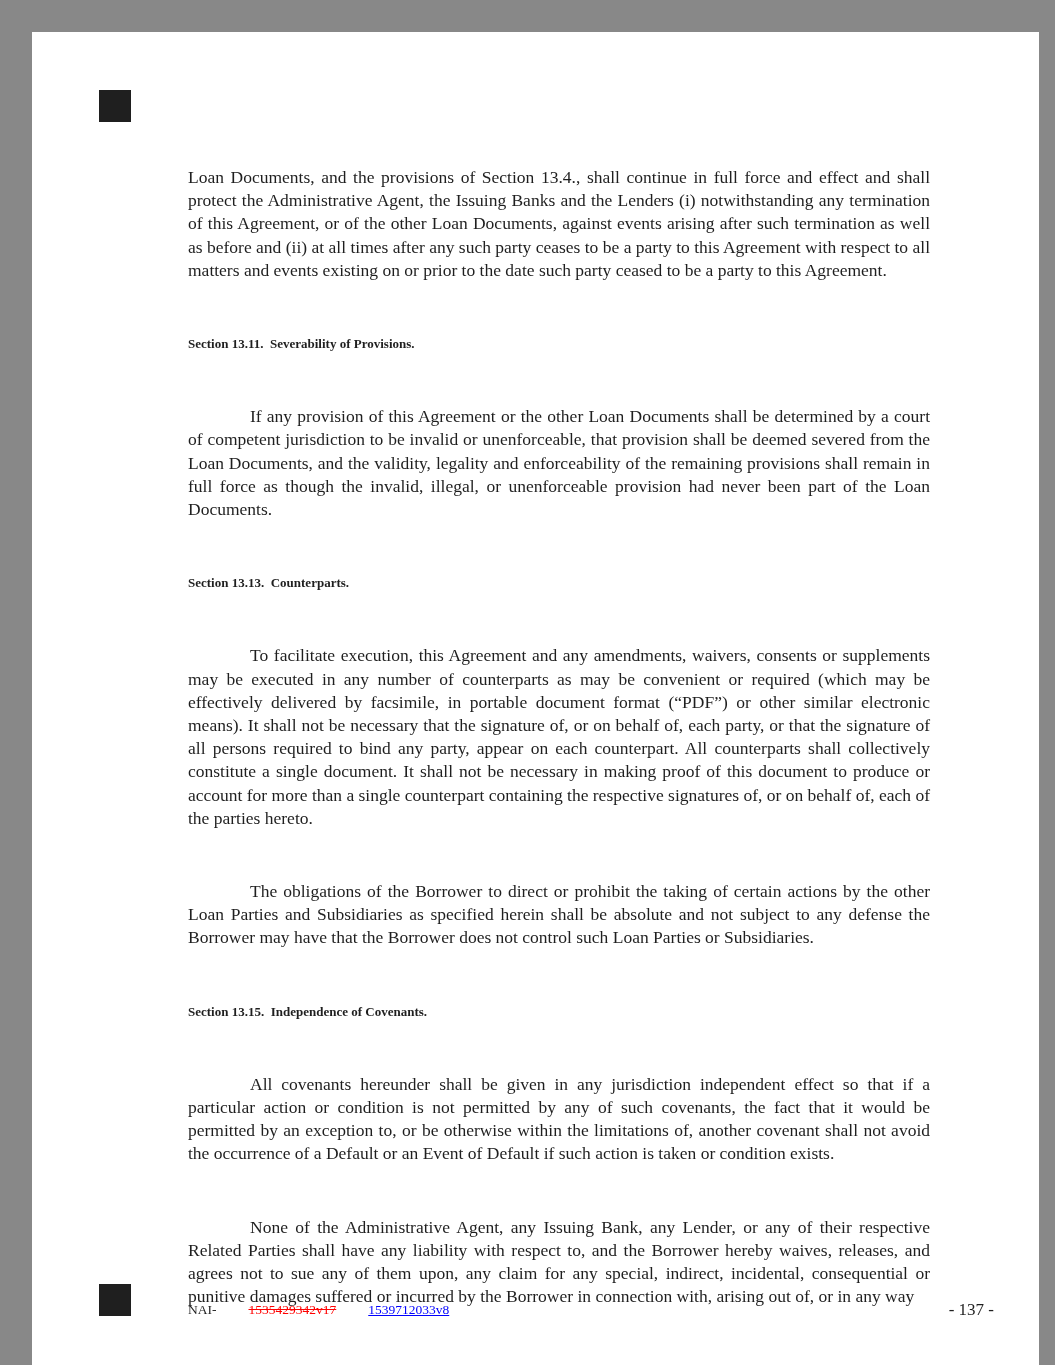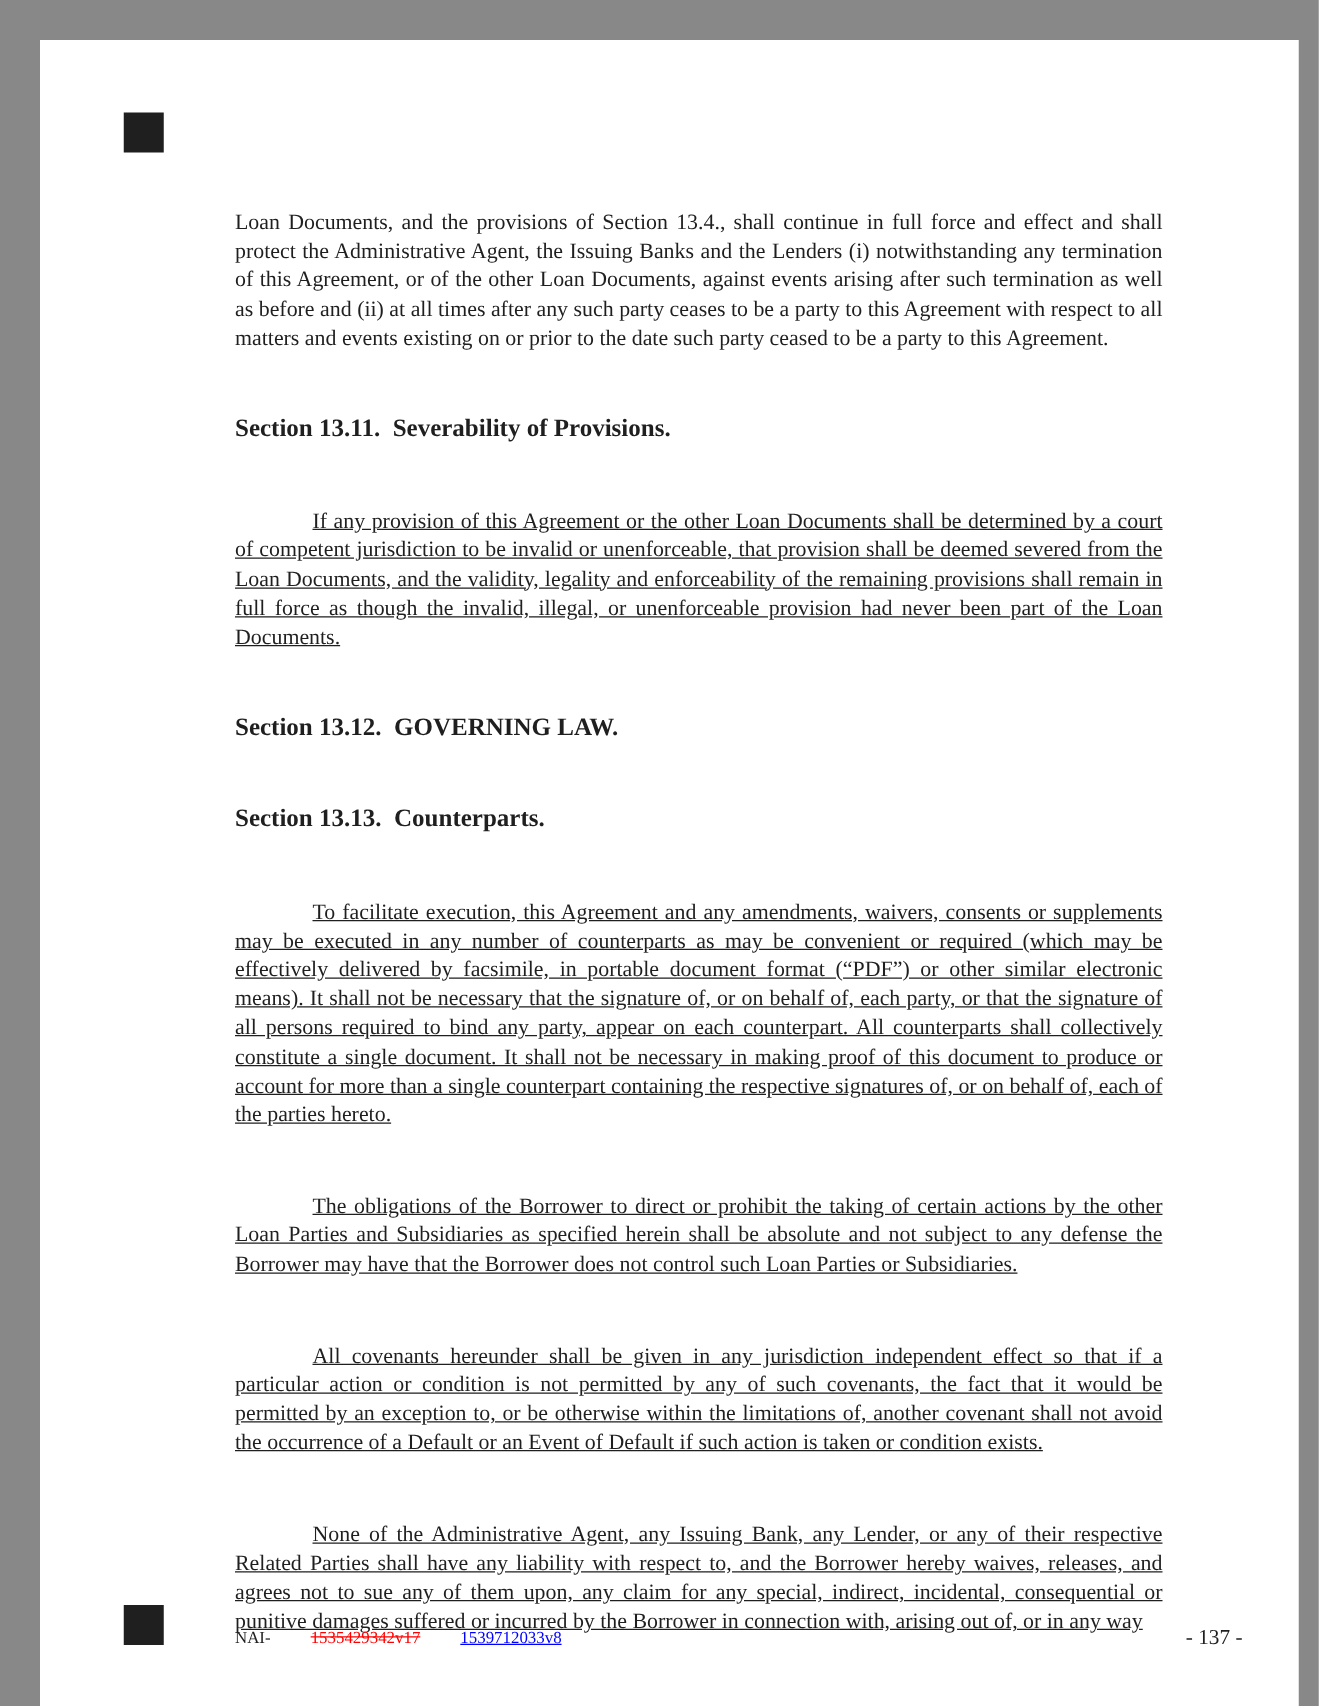--- a/index.html
+++ b/index.html
@@ -29,23 +29,23 @@
     width: 806px;
     padding-top: 118px;
     font-size: 17.5px;
     line-height: 23.2px;
   }
   .content p {
     text-align: justify;
     margin-top: 18px;
   }
   .content p.no-indent { margin-top: 0; }
-  .content p.indent { text-indent: 62px; text-decoration: underline; }
+  .content p.indent { text-indent: 62px; }
   .content h2 {
-    font-size: 20px;
+    font-size: 13px;
     line-height: 23.2px;
     font-weight: bold;
     margin-top: 18px;
     white-space: pre-wrap;
   }
   .footer-row {
     position: absolute;
     top: 1252px;
     left: 0;
     width: 978px;
@@ -83,27 +83,27 @@
   <div class="change-bar top"></div>
   <div class="change-bar bottom"></div>
 
   <main class="content">
 
     <p class="no-indent">Loan Documents, and the provisions of Section 13.4., shall continue in full force and effect and shall protect the Administrative Agent, the Issuing Banks and the Lenders (i) notwithstanding any termination of this Agreement, or of the other Loan Documents, against events arising after such termination as well as before and (ii) at all times after any such party ceases to be a party to this Agreement with respect to all matters and events existing on or prior to the date such party ceased to be a party to this Agreement.</p>
 
     <h2>Section 13.11.  Severability of Provisions.</h2>
     <p class="indent">If any provision of this Agreement or the other Loan Documents shall be determined by a court of competent jurisdiction to be invalid or unenforceable, that provision shall be deemed severed from the Loan Documents, and the validity, legality and enforceability of the remaining provisions shall remain in full force as though the invalid, illegal, or unenforceable provision had never been part of the Loan Documents.</p>
 
-    <h2>Section 13.12.  GOVERNING LAW.</h2>
 
     <h2>Section 13.13.  Counterparts.</h2>
     <p class="indent">To facilitate execution, this Agreement and any amendments, waivers, consents or supplements may be executed in any number of counterparts as may be convenient or required (which may be effectively delivered by facsimile, in portable document format (“PDF”) or other similar electronic means).  It shall not be necessary that the signature of, or on behalf of, each party, or that the signature of all persons required to bind any party, appear on each counterpart.  All counterparts shall collectively constitute a single document.  It shall not be necessary in making proof of this document to produce or account for more than a single counterpart containing the respective signatures of, or on behalf of, each of the parties hereto.</p>
 
     <p class="indent">The obligations of the Borrower to direct or prohibit the taking of certain actions by the other Loan Parties and Subsidiaries as specified herein shall be absolute and not subject to any defense the Borrower may have that the Borrower does not control such Loan Parties or Subsidiaries.</p>
 
+    <h2>Section 13.15.  Independence of Covenants.</h2>
     <p class="indent">All covenants hereunder shall be given in any jurisdiction independent effect so that if a particular action or condition is not permitted by any of such covenants, the fact that it would be permitted by an exception to, or be otherwise within the limitations of, another covenant shall not avoid the occurrence of a Default or an Event of Default if such action is taken or condition exists.</p>
 
     <p class="indent">None of the Administrative Agent, any Issuing Bank, any Lender, or any of their respective Related Parties shall have any liability with respect to, and the Borrower hereby waives, releases, and agrees not to sue any of them upon, any claim for any special, indirect, incidental, consequential or punitive damages suffered or incurred by the Borrower in connection with, arising out of, or in any way</p>
 
   </main>
 
   <div class="footer-row">
     <div class="doc-id">
       <span>NAI-</span><span class="old-id">1535429342v17</span><span class="new-id">1539712033v8</span>
     </div>

